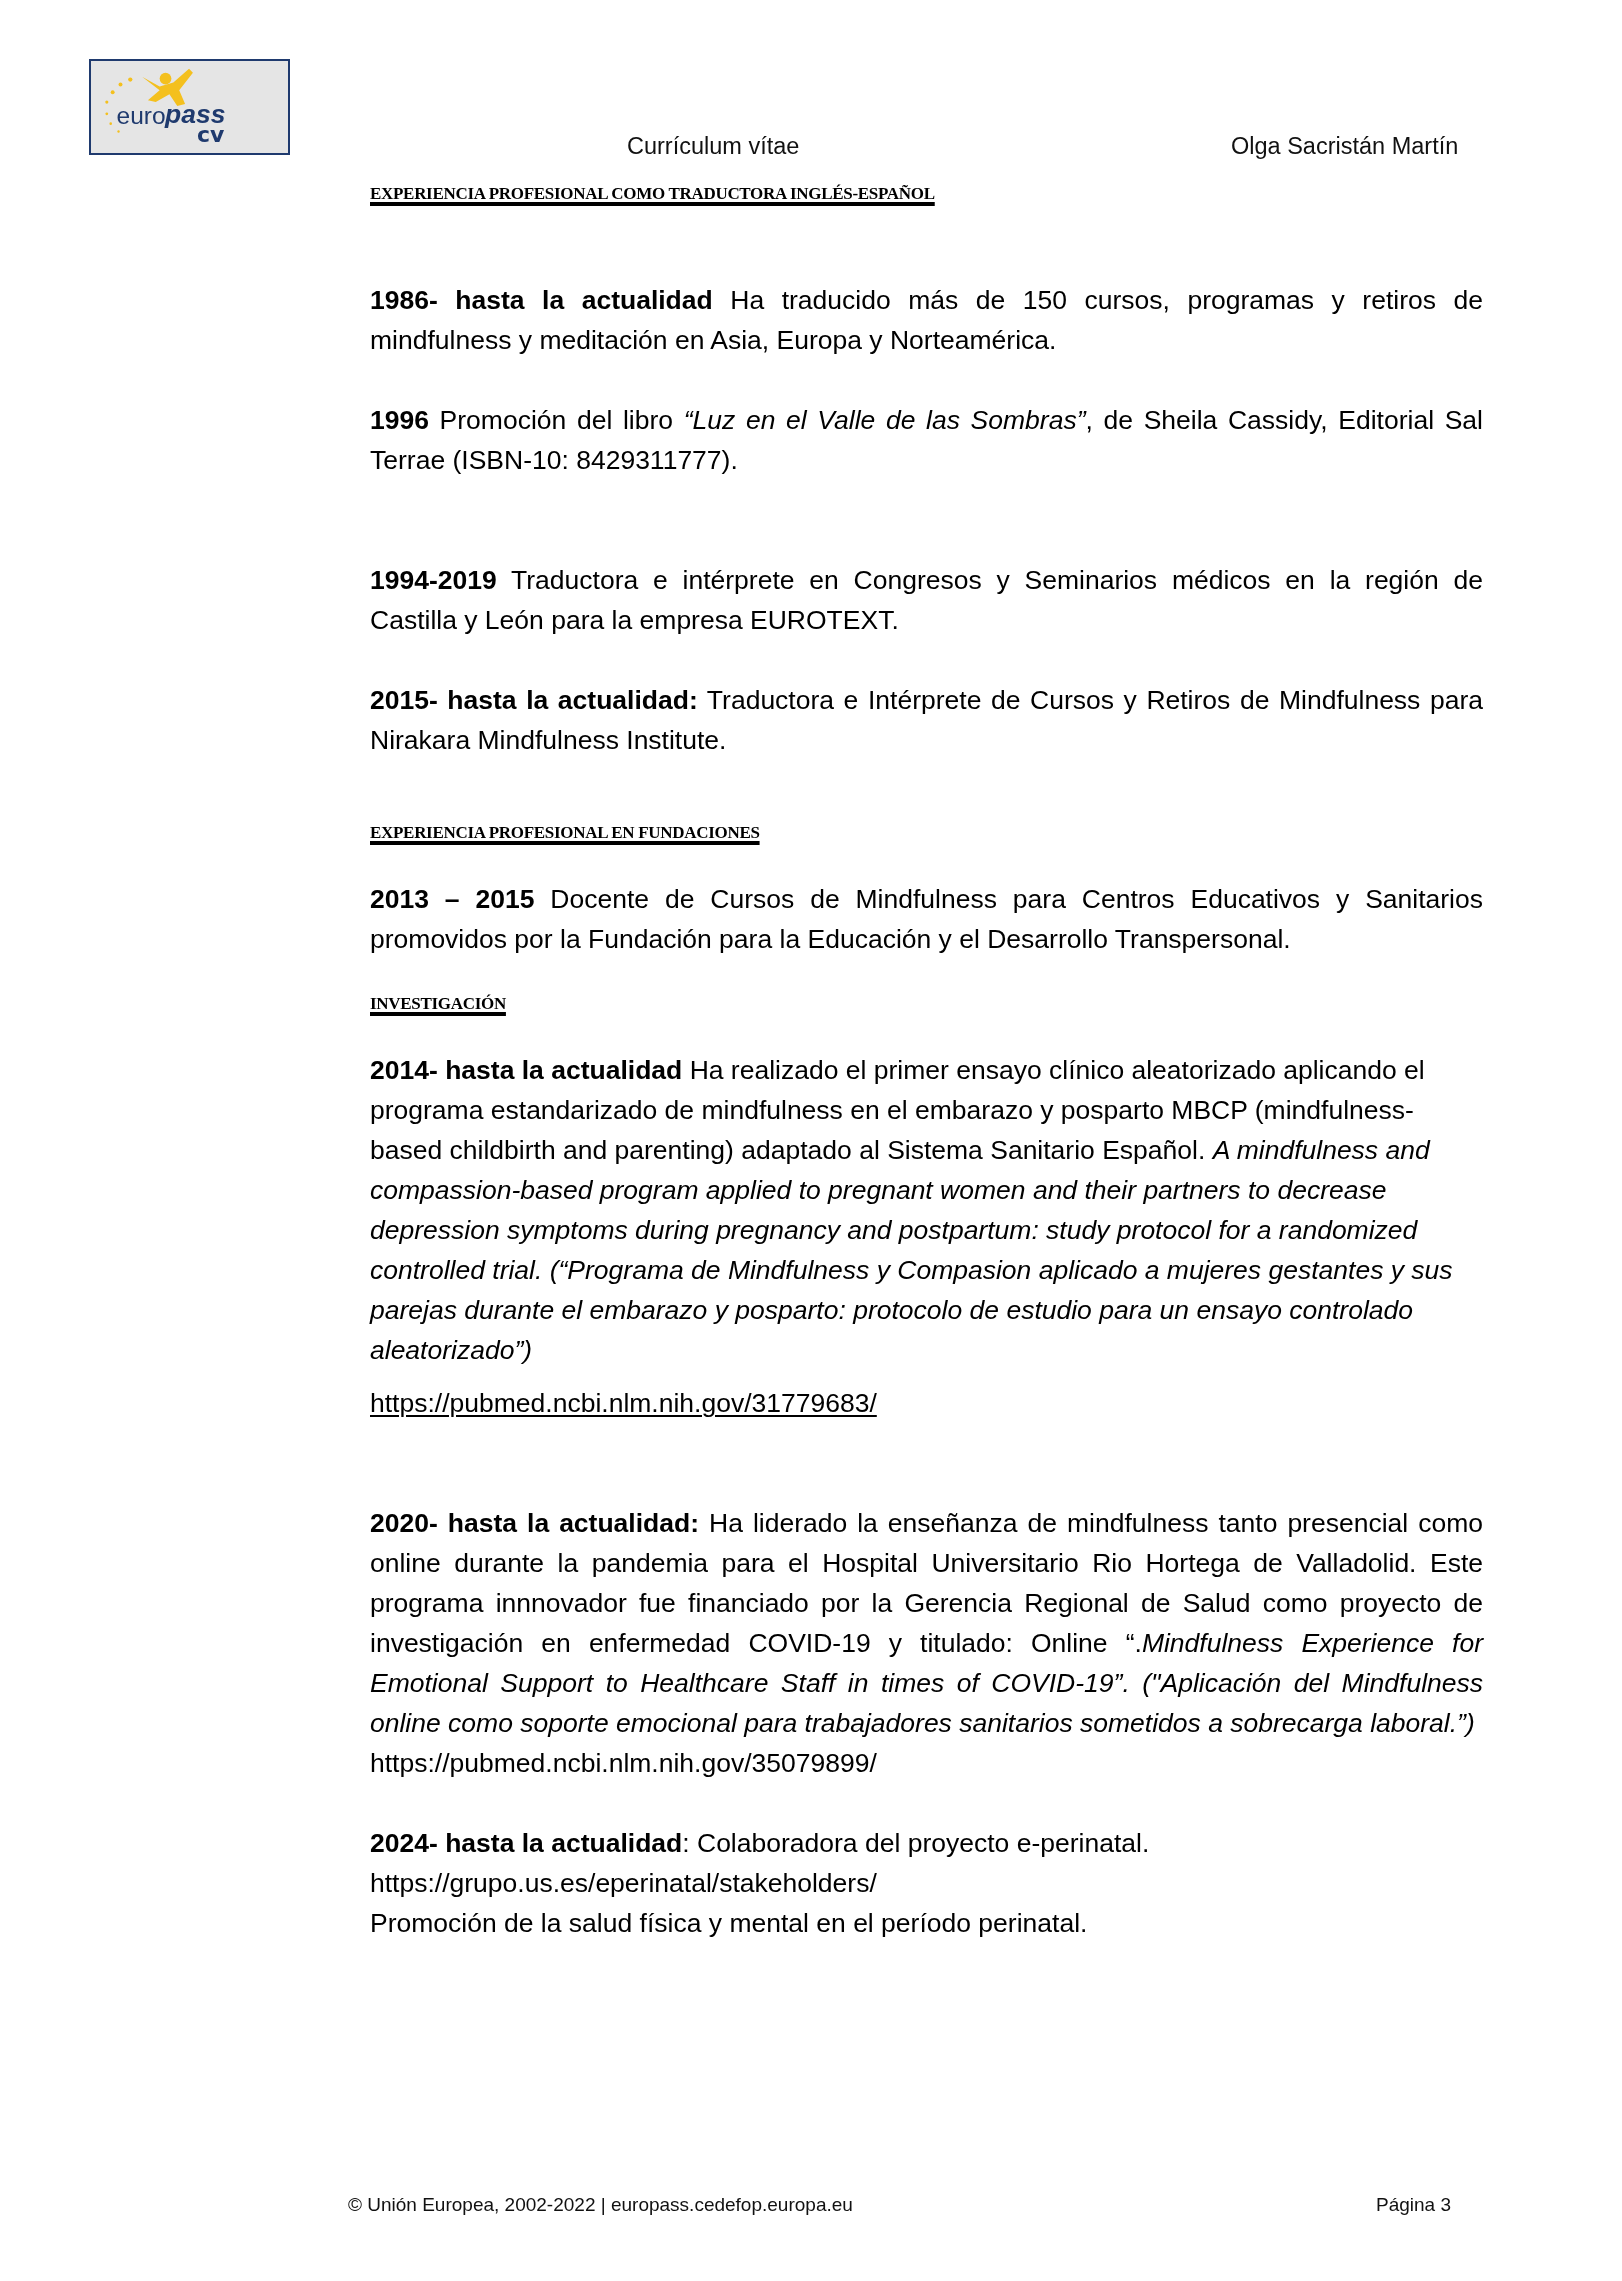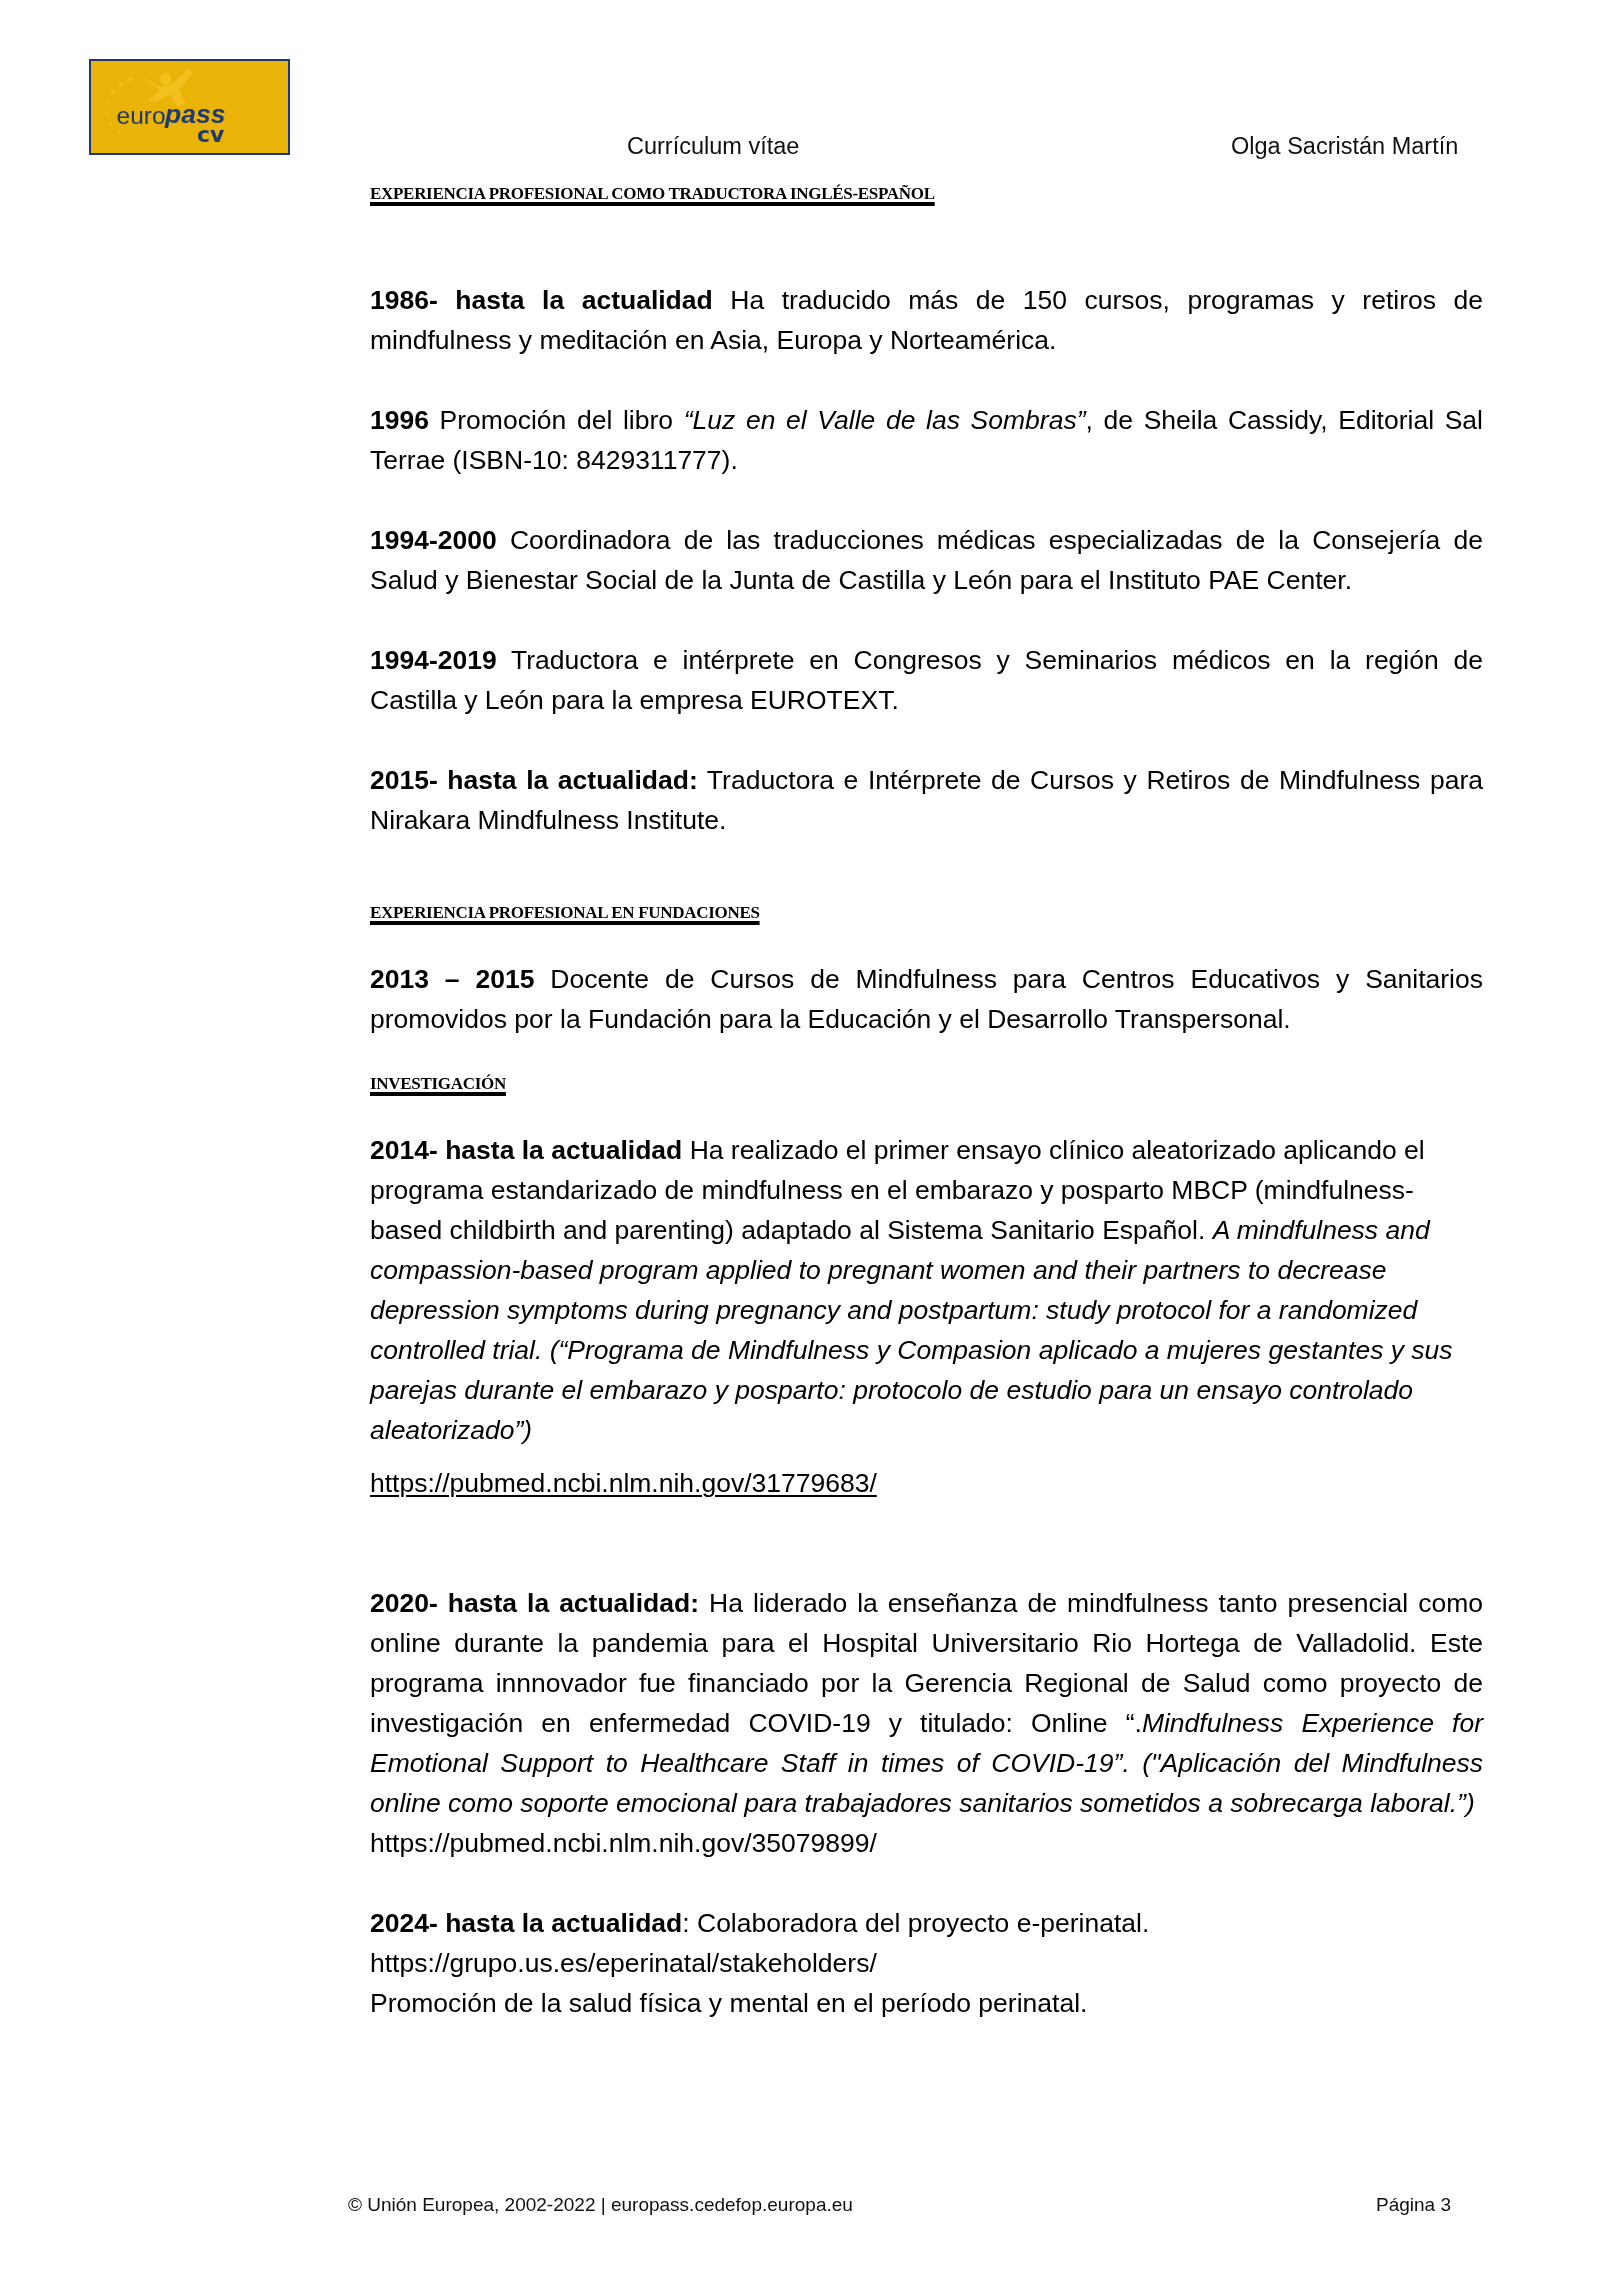--- a/index.html
+++ b/index.html
@@ -1,19 +1,19 @@
 <!DOCTYPE html>
 <html><head>
 <meta charset="utf-8">
 <style>
   html, body { margin: 0; padding: 0; background: #ffffff; }
   body { width: 1622px; height: 2282px; position: relative; overflow: hidden;
          font-family: "Liberation Sans", sans-serif; color: #000; }
   .logo-box { position: absolute; left: 89px; top: 59px; width: 201px; height: 96px;
-              border: 2px solid #1f3a6e; box-sizing: border-box; background: #eab308; }
+              border: 2px solid #1f3a6e; box-sizing: border-box; background: #e5e5e5; }
   .logo-box svg { position: absolute; left: 0; top: 0; }
   .hdr { position: absolute; top: 133px; font-size: 23.5px; color: #111; }
   .hdr-title { left: 627px; }
   .hdr-name { left: 1231px; }
   .content { position: absolute; left: 370px; top: 174px; width: 1113px;
              font-size: 26.5px; line-height: 40px; }
   .heading { font-weight: bold; text-decoration: underline; text-decoration-thickness: 3.9px;
              text-underline-offset: 2.9px; margin: 0; font-size: 17px; letter-spacing: -0.3px; font-family: Liberation Serif, serif; }
   .para { margin: 0; text-align: justify; }
   .para.left { text-align: left; }
@@ -57,21 +57,20 @@
   <p class="heading">EXPERIENCIA PROFESIONAL COMO TRADUCTORA INGLÉS-ESPAÑOL</p>
   <div class="gap1"></div>
   <div class="gap-h"></div>
 
   <p class="para"><span class="b">1986- hasta la actualidad</span><span> Ha traducido más de 150 cursos, programas y retiros de mindfulness y meditación en Asia, Europa y Norteamérica.</span></p>
   <div class="gap1"></div>
 
   <p class="para"><span class="b">1996</span><span> Promoción del libro </span><span class="i">“Luz en el Valle de las Sombras”</span><span>, de Sheila Cassidy, Editorial Sal Terrae (ISBN-10: 8429311777).</span></p>
   <div class="gap1"></div>
 
-  <p class="para"><span class="b">1994-2000</span><span> Coordinadora de las traducciones médicas especializadas de la Consejería de Salud y Bienestar Social de la Junta de Castilla y León para el Instituto PAE Center.</span></p>
   <div class="gap1"></div>
 
   <p class="para"><span class="b">1994-2019</span><span> Traductora e intérprete en Congresos y Seminarios médicos en la región de Castilla y León para la empresa EUROTEXT.</span></p>
   <div class="gap1"></div>
 
   <p class="para"><span class="b">2015- hasta la actualidad:</span><span> Traductora e Intérprete de Cursos y Retiros de Mindfulness para Nirakara Mindfulness Institute.</span></p>
   <div class="gap1"></div>
   <div class="gap-s"></div>
 
   <p class="heading">EXPERIENCIA PROFESIONAL EN FUNDACIONES</p>

